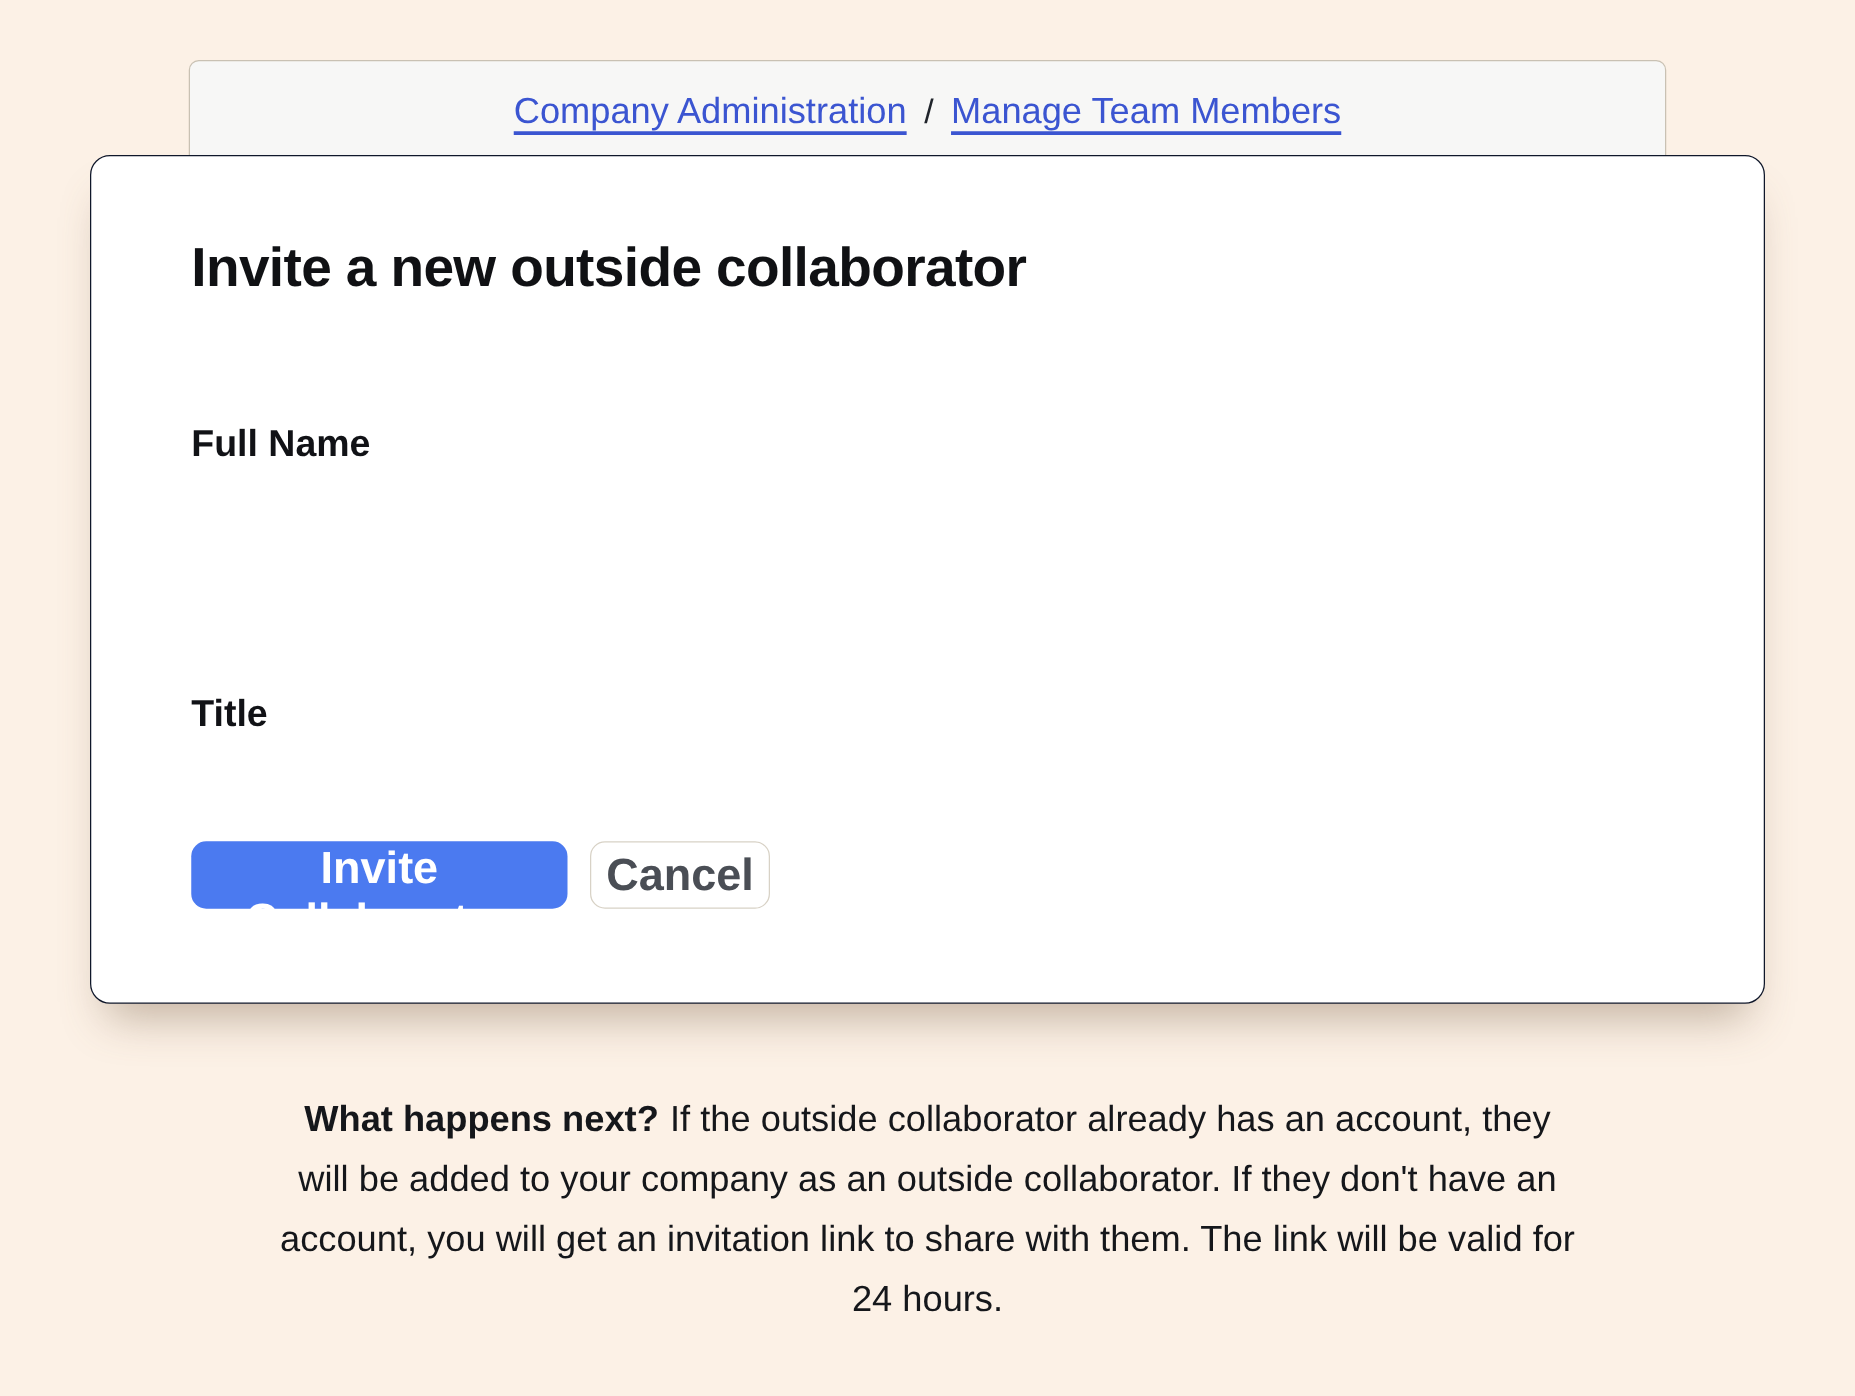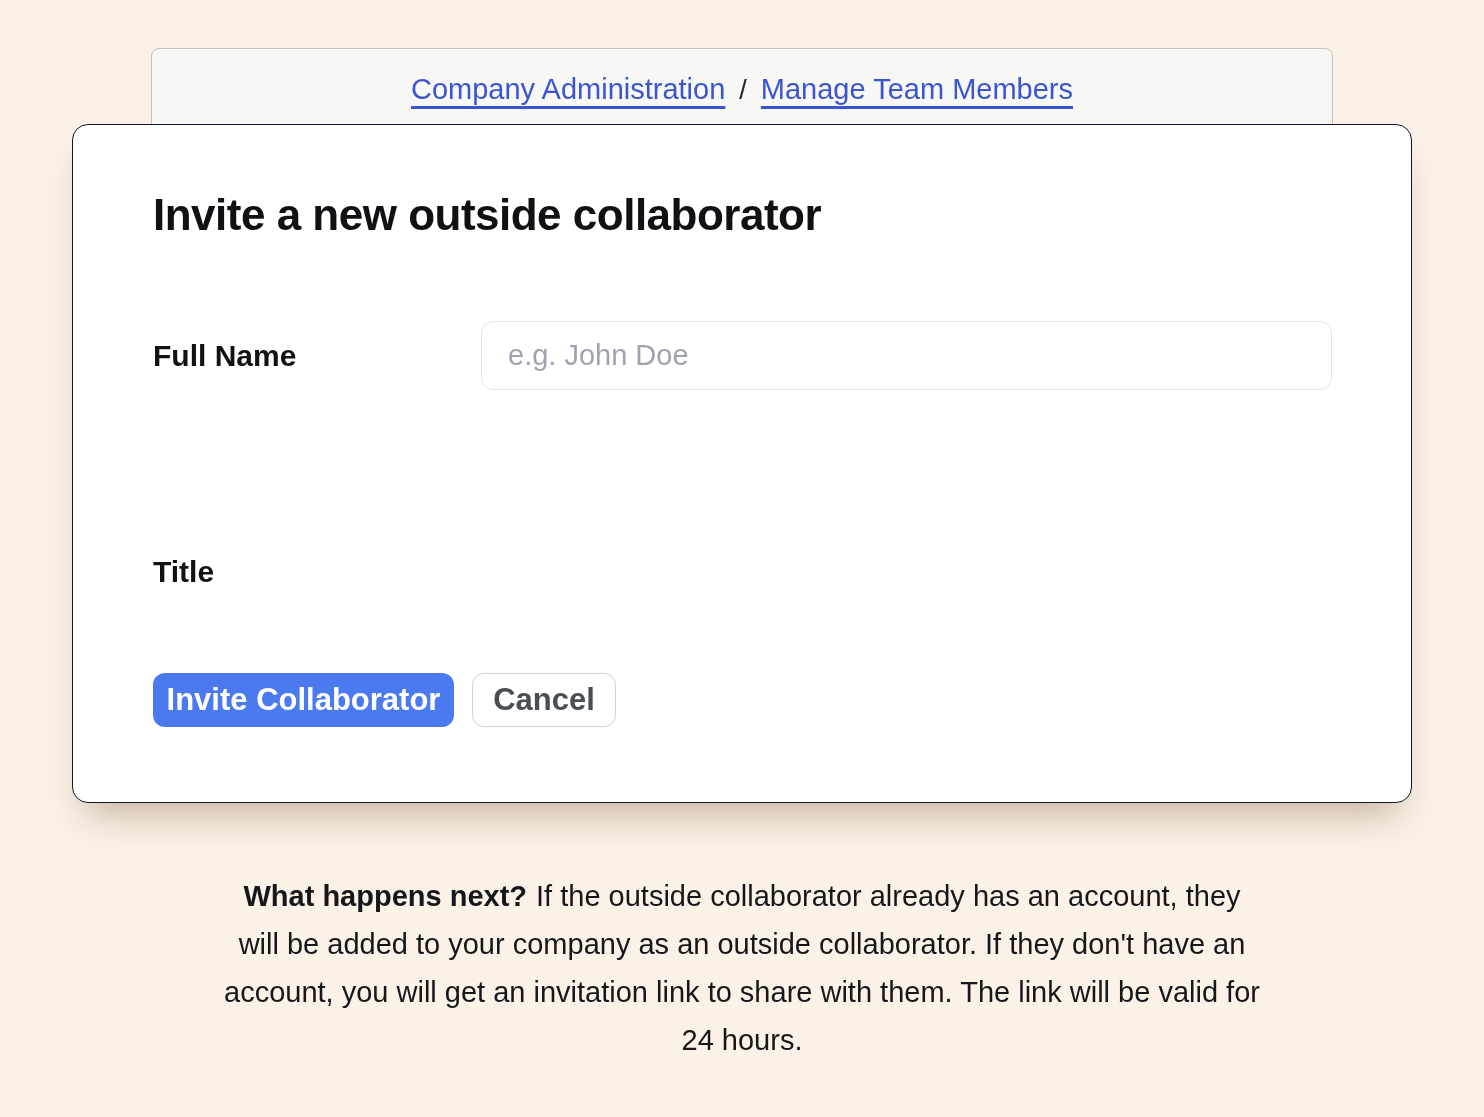--- a/index.html
+++ b/index.html
@@ -95,21 +95,21 @@
   .button-row {
     position: absolute;
     left: 80px; top: 548px;
     display: flex;
     gap: 18px;
   }
   .btn {
     height: 54px;
     border-radius: 12px;
     font-family: "Liberation Sans", "DejaVu Sans", sans-serif;
-    font-size: 31px;
+    font-size: 36px;
     font-weight: 700;
     cursor: pointer;
   }
   .btn-primary {
     width: 301px;
     background: #4b7af0;
     border: none;
     color: #ffffff;
   }
   .btn-secondary {
@@ -142,21 +142,20 @@
 
 <nav class="breadcrumb-bar">
   <a>Company Administration</a><span class="breadcrumb-sep">/</span><a>Manage Team Members</a>
 </nav>
 
 <section class="card">
   <h1 class="card-title">Invite a new outside collaborator</h1>
 
   <div class="form-row row-0">
     <label class="field-label">Full Name</label>
-    <input class="field-input" type="text" placeholder="e.g. John Doe" style="">
   </div>
 
 
   <div class="form-row row-2">
     <label class="field-label">Title</label>
   </div>
 
   <div class="button-row">
     <button class="btn btn-primary">Invite Collaborator</button>
     <button class="btn btn-secondary">Cancel</button>

